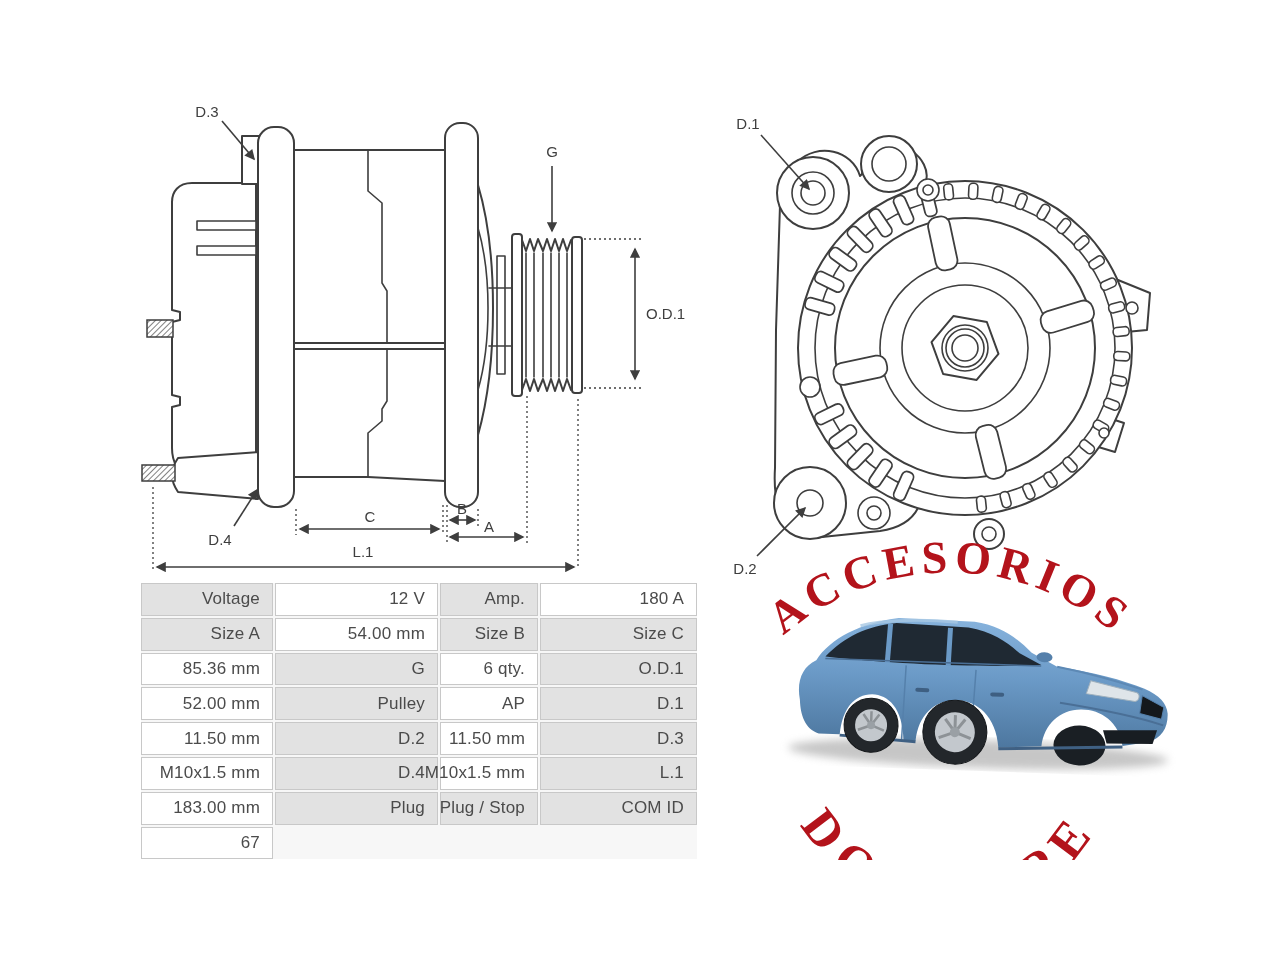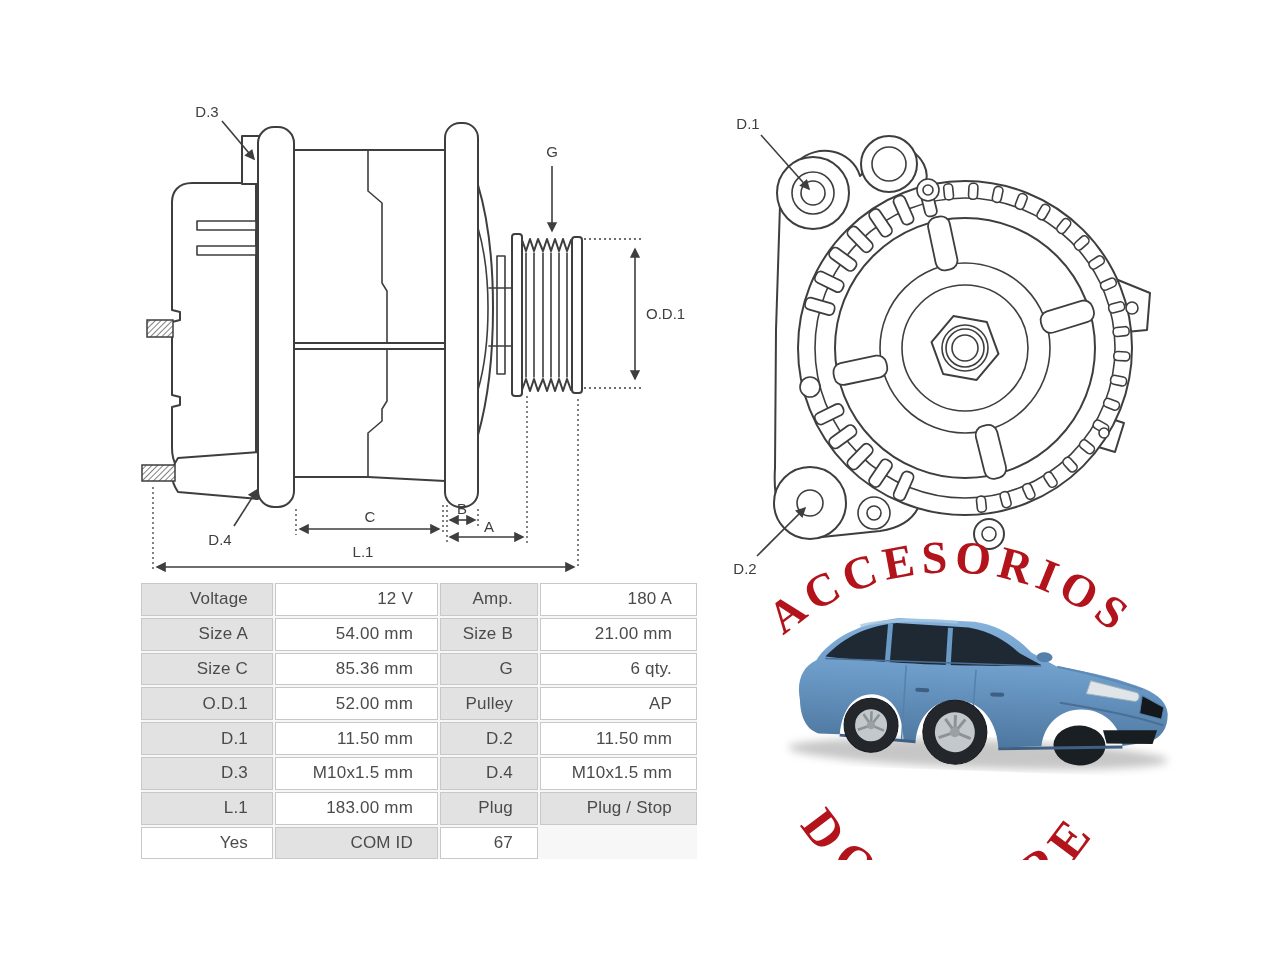--- a/index.html
+++ b/index.html
@@ -14,21 +14,21 @@
   .dim{fill:none;stroke:#3e3e3e;stroke-width:1.6;}
   .dot{fill:none;stroke:#3e3e3e;stroke-width:1.3;stroke-dasharray:2 3;}
   text.dlab{font:15px "Liberation Sans",sans-serif;fill:#3e3e3e;}
 
   
   .spec-table{position:absolute;left:141px;top:583px;display:grid;
     grid-template-columns:132px 163px 98px 157px;grid-auto-rows:32.8px;gap:2px;
     background:#f7f7f7;}
   .spec-table .cell{box-sizing:border-box;border:1px solid #c8c8c8;display:flex;
     align-items:center;justify-content:flex-end;font-size:17px;color:#4b4b4b;
-    letter-spacing:.2px;padding-right:24px;white-space:nowrap;}
+    letter-spacing:.2px;padding-right:12px;white-space:nowrap;}
   .spec-table .lbl{background:#e2e2e2;}
   .spec-table .val{background:#ffffff;text-align:right;}
 
   
   .arcText{font-family:"Liberation Serif",serif;font-weight:bold;fill:#b3131b;}
   .arcTop{font-size:46px;letter-spacing:6px;}
   .arcBottom{font-size:50px;letter-spacing:14px;}
 </style>
 </head>
 <body>
@@ -201,21 +201,20 @@
 
   <div class="spec-table">
     <div class="cell lbl">Voltage</div>
     <div class="cell val">12 V</div>
     <div class="cell lbl">Amp.</div>
     <div class="cell val">180 A</div>
 
     <div class="cell lbl">Size A</div>
     <div class="cell val">54.00 mm</div>
     <div class="cell lbl">Size B</div>
-    <div class="cell val">21.00 mm</div>
 
     <div class="cell lbl">Size C</div>
     <div class="cell val">85.36 mm</div>
     <div class="cell lbl">G</div>
     <div class="cell val">6 qty.</div>
 
     <div class="cell lbl">O.D.1</div>
     <div class="cell val">52.00 mm</div>
     <div class="cell lbl">Pulley</div>
     <div class="cell val">AP</div>
@@ -228,21 +227,20 @@
     <div class="cell lbl">D.3</div>
     <div class="cell val">M10x1.5 mm</div>
     <div class="cell lbl">D.4</div>
     <div class="cell val">M10x1.5 mm</div>
 
     <div class="cell lbl">L.1</div>
     <div class="cell val">183.00 mm</div>
     <div class="cell lbl">Plug</div>
 
     <div class="cell lbl">Plug / Stop</div>
-    <div class="cell val">Yes</div>
     <div class="cell lbl">COM ID</div>
     <div class="cell val">67</div>
   </div>
 
   <svg style="left:720px;top:520px;width:460px;height:440px" viewBox="720 520 460 440">
     <defs>
       <path id="arcTopPath" d="M738 690 A250 250 0 0 1 1162 690" fill="none"></path>
       <path id="arcBottomPath" d="M790 800 A170 170 0 0 0 1110 800" fill="none"></path>
       <linearGradient id="carg" x1="0" y1="0" x2="0" y2="1">
         <stop offset="0" stop-color="#86b2dc"></stop>

